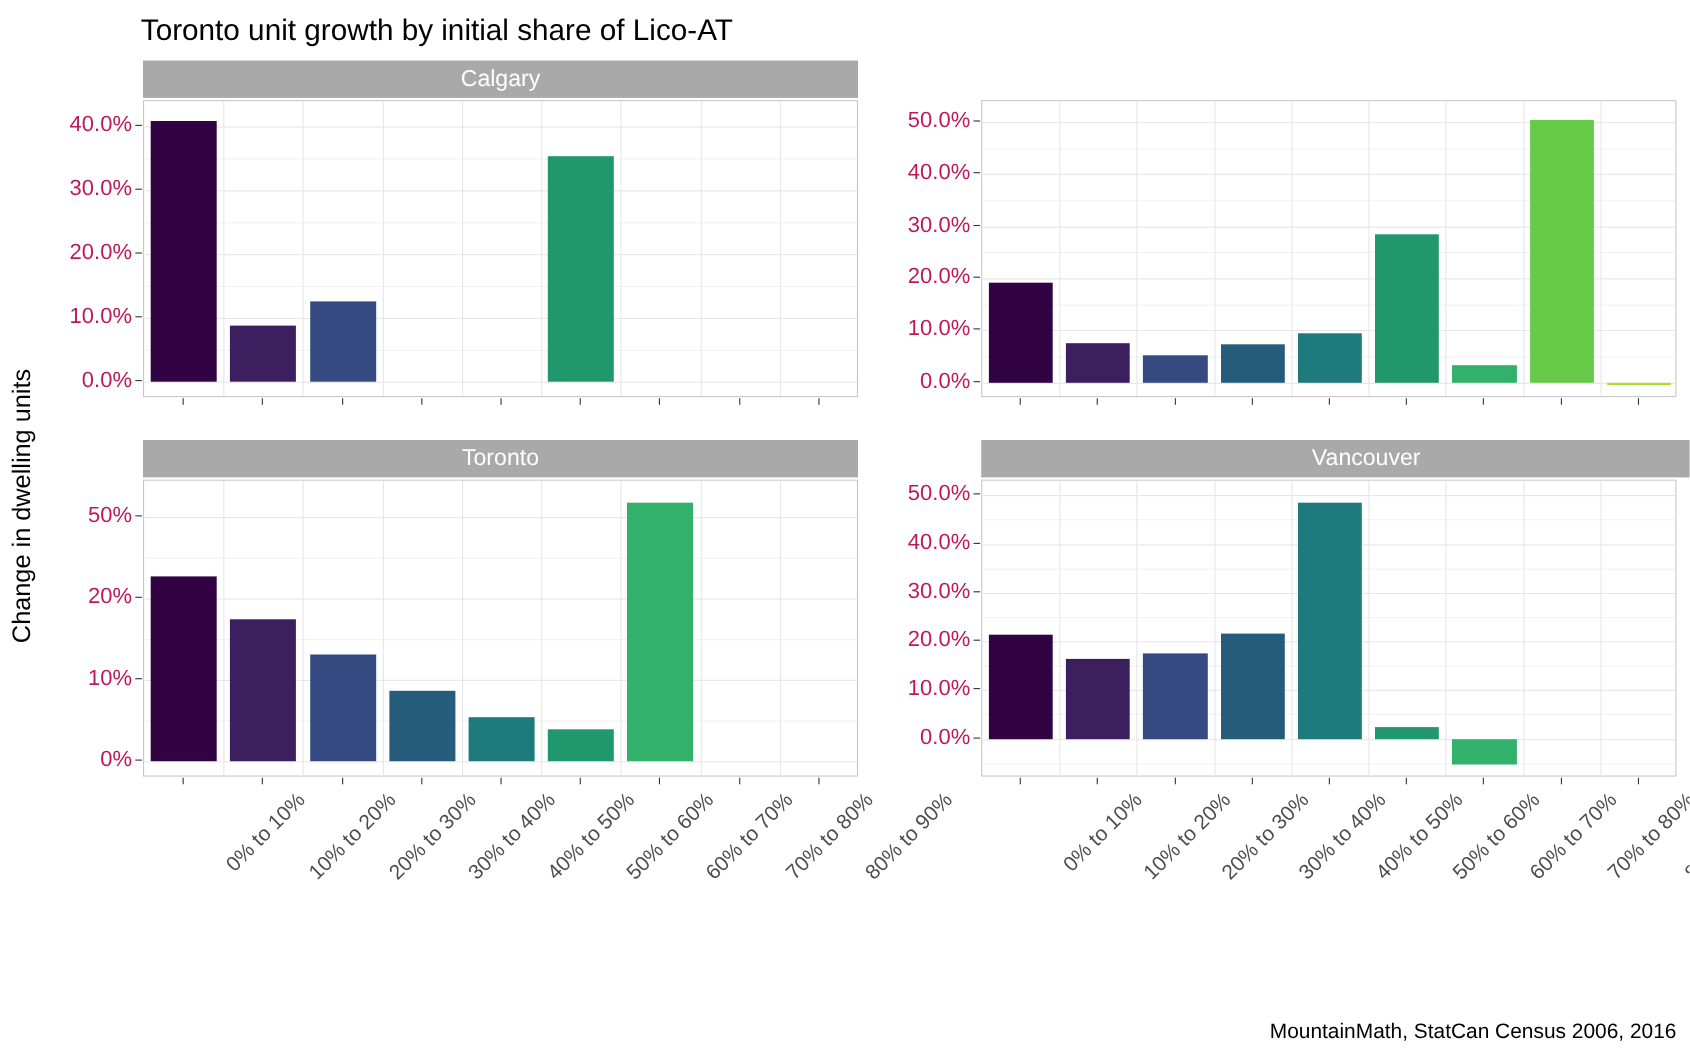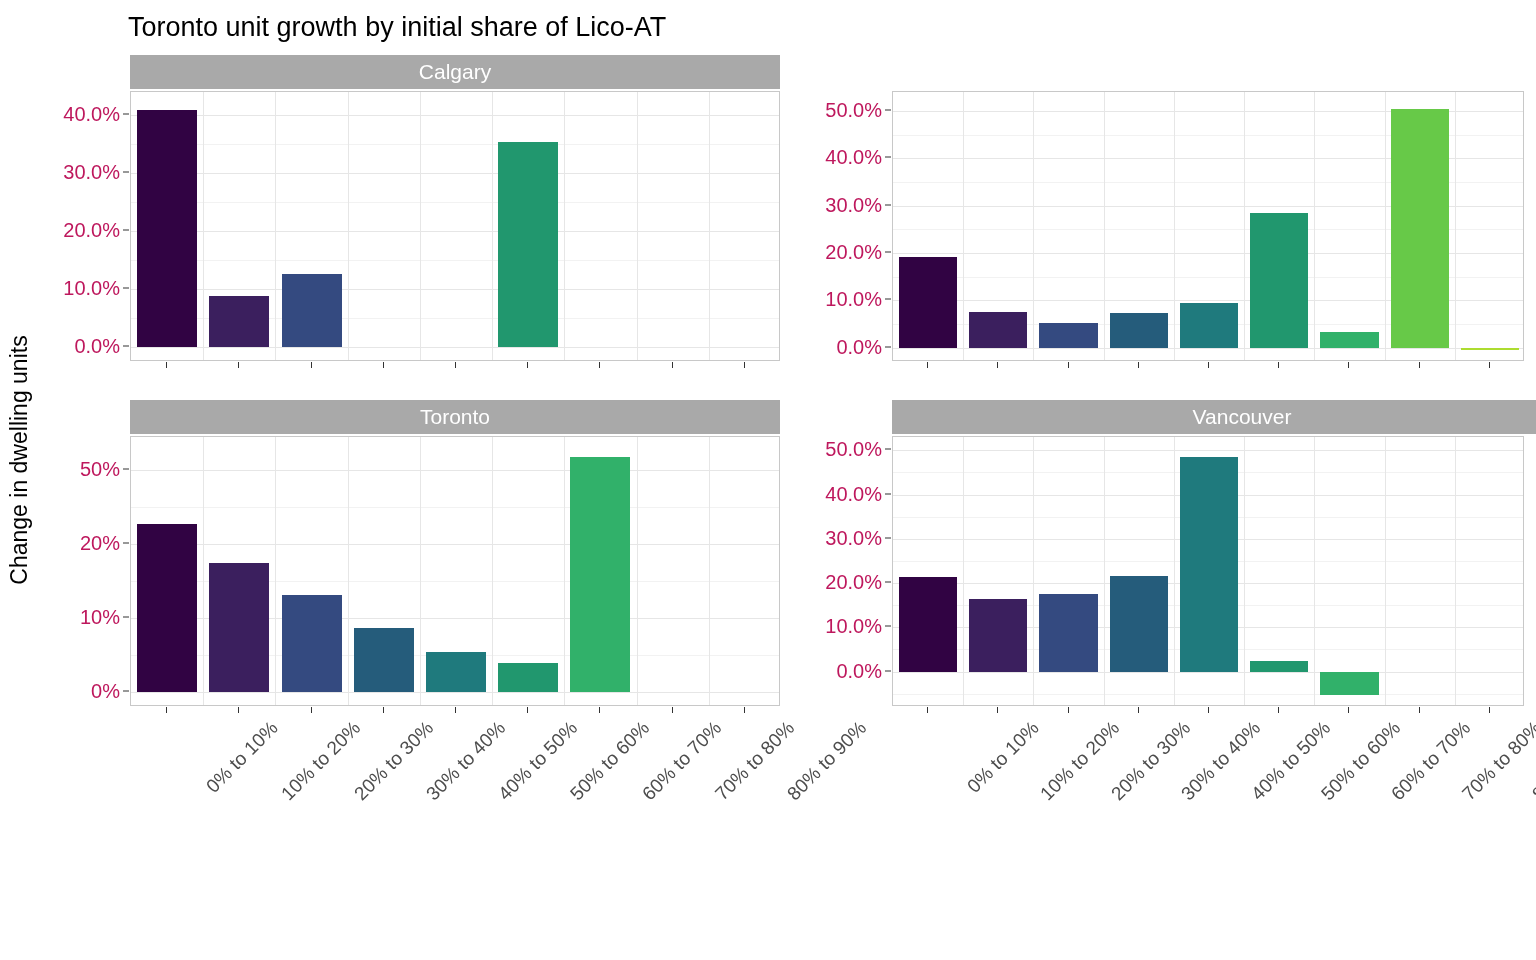--- a/index.html
+++ b/index.html
@@ -400,14 +400,15 @@
         <div class="xtickmark" style="left: 558.444px; top: 307px;"></div>
         <div class="xtick-label" style="left: 567.444px; top: 317px;">60% to 70%</div>
         <div class="xtickmark" style="left: 628.667px; top: 307px;"></div>
         <div class="xtick-label" style="left: 637.667px; top: 317px;">70% to 80%</div>
         <div class="xtickmark" style="left: 698.889px; top: 307px;"></div>
         <div class="xtick-label" style="left: 707.889px; top: 317px;">80% to 90%</div>
       </div>
     </div>
 
 
+  <div class="fig-caption">MountainMath, StatCan Census 2006, 2016</div>
 
 </div>
 
 </body></html>

